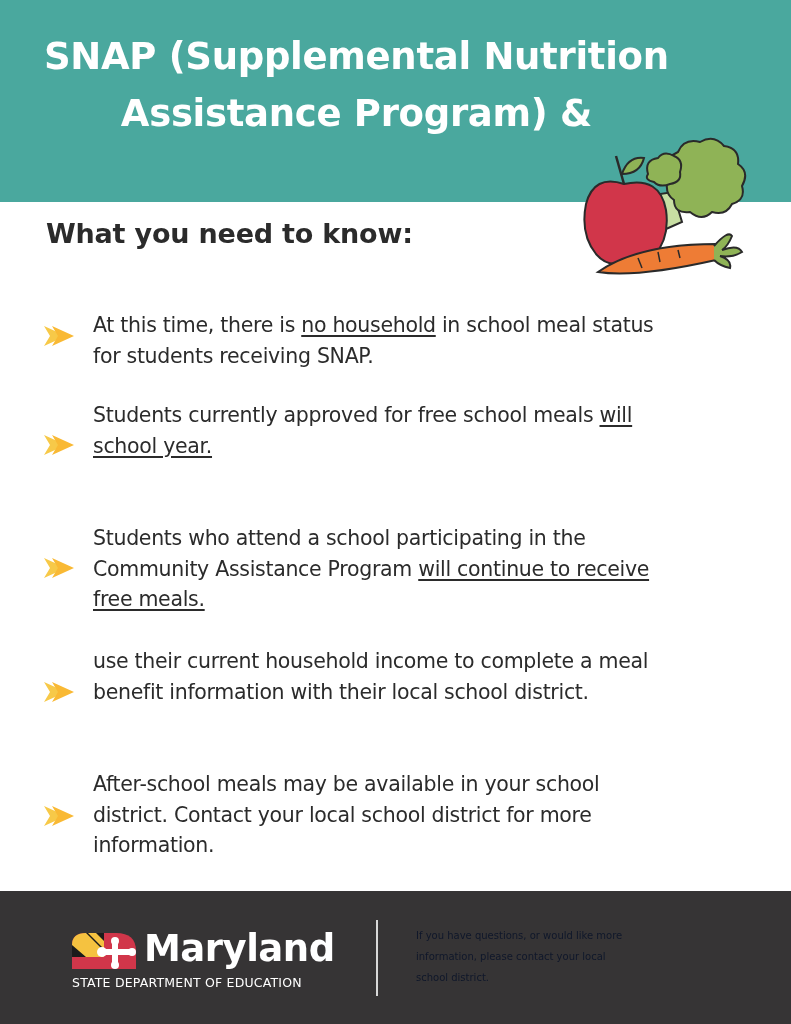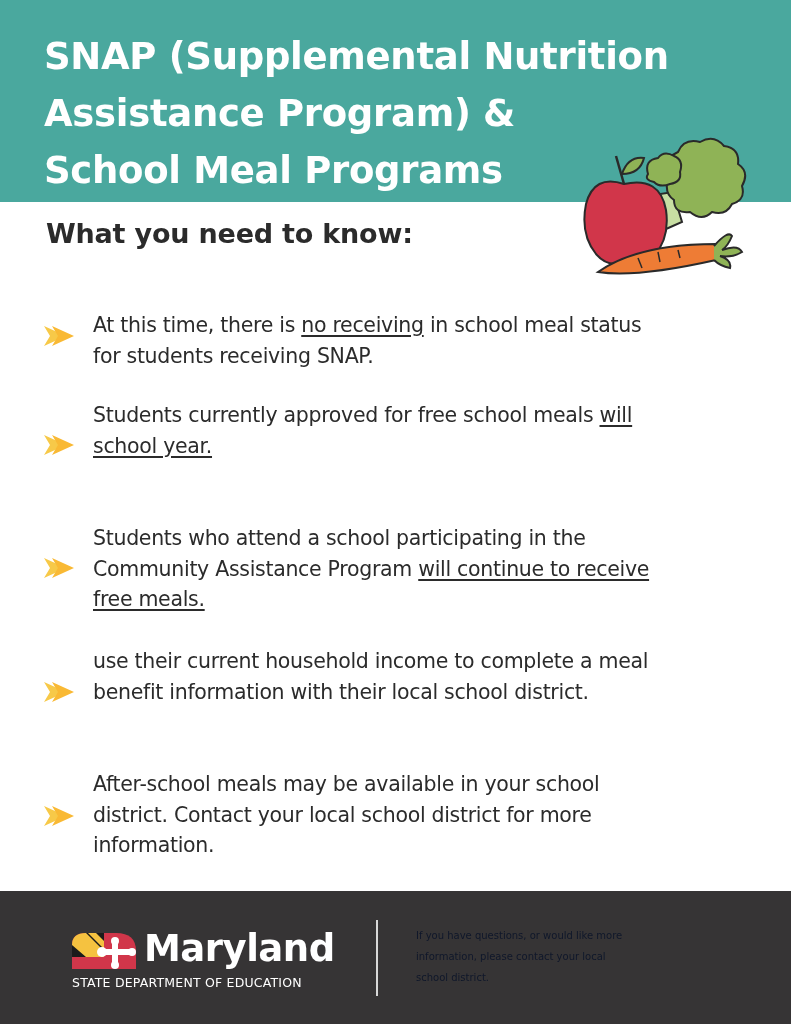--- a/index.html
+++ b/index.html
@@ -1,18 +1,18 @@
 <!DOCTYPE html>
 <html><head>
 <meta charset="utf-8">
 <style>
   html, body { margin:0; padding:0; }
   body { width:791px; height:1024px; position:relative; background:#ffffff; overflow:hidden;
          font-family:"DejaVu Sans", sans-serif; color:#2b2b2b; }
-  .header { position:absolute; left:0; top:0; width:791px; height:202px; background:#4aa89e; }
+  .header { position:absolute; left:0; top:0; width:791px; height:202px; background:#4aa89e;text-align:center; }
   .title { position:absolute; left:44px; top:28px; margin:0; color:#ffffff; font-weight:bold;
            font-size:37px; line-height:57px; letter-spacing:-0.3px; }
   .title span { display:block; white-space:nowrap; }
   .veggies { position:absolute; left:578px; top:134px; width:176px; height:150px; }
   .subhead { position:absolute; left:46px; top:218px; margin:0; font-size:27px; font-weight:bold;
              color:#2b2b2b; letter-spacing:-0.2px; white-space:nowrap; }
   .item { position:absolute; left:44px; width:700px; }
   .item .chev { position:absolute; left:0; width:30px; height:20px; }
   .item .text { position:absolute; left:49px; width:660px; font-size:20.5px; line-height:30.5px;
                 color:#2b2b2b; letter-spacing:-0.3px; }
@@ -29,21 +29,20 @@
              line-height:21px; }
   .contact span { display:block; white-space:nowrap; }
 </style>
 </head>
 <body>
 
 <div class="header">
   <h1 class="title">
     <span>SNAP (Supplemental Nutrition</span>
     <span>Assistance Program) &amp;</span>
-    <span>School Meal Programs</span>
   </h1>
 </div>
 
 <svg class="veggies" viewBox="0 0 176 150">
 
   <path d="M88 95 L82 60 L95 58 L104 88 Z" fill="#c8dfa3" stroke="#2a2a2a" stroke-width="2"></path>
   <path d="M92 40 q-6 -16 8 -22 q6 -14 22 -10 q14 -8 24 4 q16 2 14 18 q12 8 4 22 q4 14 -10 18 q-6 12 -20 8 q-10 10 -22 0 q-16 2 -16 -12 q-12 -8 -4 -26 Z" fill="#8fb356" stroke="#2a2a2a" stroke-width="2"></path>
   <path d="M70 40 q-4 -14 10 -16 q6 -8 16 -2 q10 4 6 16 q2 10 -10 12 q-10 4 -16 -2 q-10 -2 -6 -8 Z" fill="#8fb356" stroke="#2a2a2a" stroke-width="2"></path>
 
   <path d="M46 50 q-30 -10 -38 20 q-6 30 10 50 q12 14 28 8 q16 8 30 -6 q16 -18 12 -46 q-6 -34 -42 -26 Z" fill="#d1364a" stroke="#2a2a2a" stroke-width="2"></path>
@@ -56,21 +55,21 @@
 </svg>
 
 <h2 class="subhead">What you need to know:</h2>
 
 <div class="item" style="top:310px;">
   <svg class="chev" style="top:16px;" viewBox="0 0 30 20">
     <path d="M0 0 L22 10 L0 20 L6 10 Z" fill="#f7c948"></path>
       <path d="M8 0 L30 10 L8 20 L14 10 Z" fill="#f9b934"></path>
   </svg>
   <div class="text">
-    <span class="line"><span>At this time, there is </span><u>no receiving</u><span> in school meal status</span></span>
+    <span class="line"><span>At this time, there is </span><u>no household</u><span> in school meal status</span></span>
     <span class="line"><span>for students receiving SNAP.</span></span>
   </div>
 </div>
 
 <div class="item" style="top:400px;">
   <svg class="chev" style="top:35px;" viewBox="0 0 30 20">
     <path d="M0 0 L22 10 L0 20 L6 10 Z" fill="#f7c948"></path>
       <path d="M8 0 L30 10 L8 20 L14 10 Z" fill="#f9b934"></path>
   </svg>
   <div class="text">

